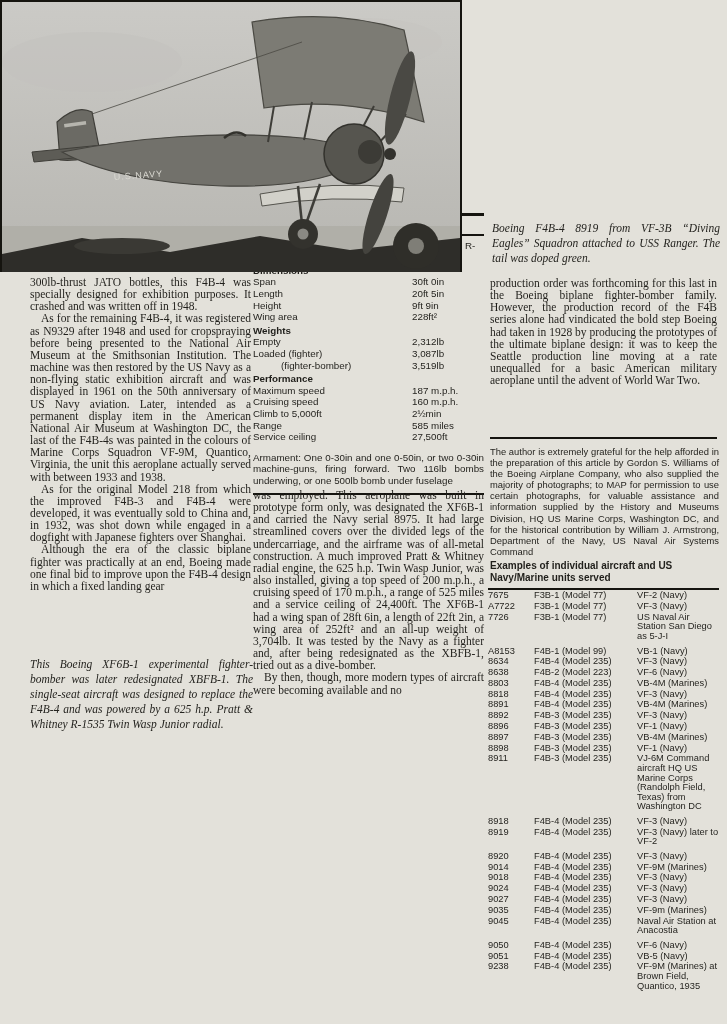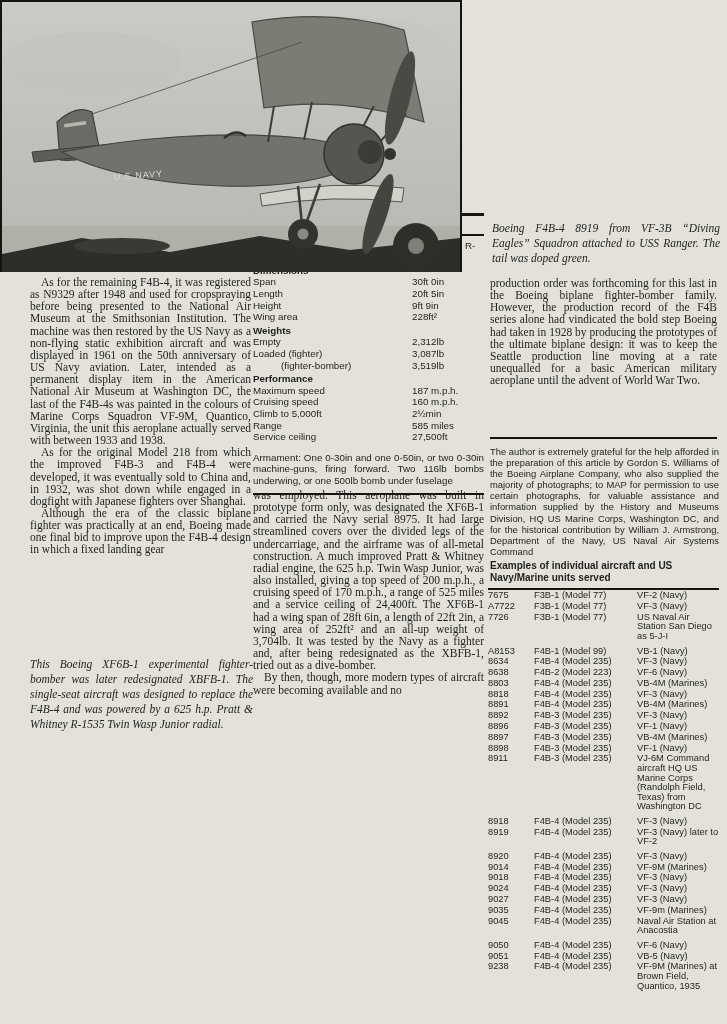--- a/index.html
+++ b/index.html
@@ -224,20 +224,21 @@
         </div>
         <div class="spec-row">
           <span class="spec-label">Service ceiling</span>
           <span class="spec-value">27,500ft</span>
         </div>
       </div>
     <div id="armament-line">Armament: One 0-30in and one 0-50in, or two 0-30in machine-guns, firing forward. Two 116lb bombs underwing, or one 500lb bomb under fuselage</div>
   </div>
 
   <div class="bodycol" id="col1">
+    <p>300lb-thrust JATO bottles, this F4B-4 was specially designed for exhibition purposes. It crashed and was written off in 1948.</p>
     <p class="indent">As for the remaining F4B-4, it was registered as N9329 after 1948 and used for cropspraying before being presented to the National Air Museum at the Smithsonian Institution. The machine was then restored by the US Navy as a non-flying static exhibition aircraft and was displayed in 1961 on the 50th anniversary of US Navy aviation. Later, intended as a permanent display item in the American National Air Museum at Washington DC, the last of the F4B-4s was painted in the colours of Marine Corps Squadron VF-9M, Quantico, Virginia, the unit this aeroplane actually served with between 1933 and 1938.</p>
     <p class="indent">As for the original Model 218 from which the improved F4B-3 and F4B-4 were developed, it was eventually sold to China and, in 1932, was shot down while engaged in a dogfight with Japanese fighters over Shanghai.</p>
     <p class="indent">Although the era of the classic biplane fighter was practically at an end, Boeing made one final bid to improve upon the F4B-4 design in which a fixed landing gear</p>
   </div>
 
   <div class="bodycol" id="col2">
     <p>was employed. This aeroplane was built in prototype form only, was designated the XF6B-1 and carried the Navy serial 8975. It had large streamlined covers over the divided legs of the undercarriage, and the airframe was of all-metal construction. A much improved Pratt &amp; Whitney radial engine, the 625 h.p. Twin Wasp Junior, was also installed, giving a top speed of 200 m.p.h., a cruising speed of 170 m.p.h., a range of 525 miles and a service ceiling of 24,400ft. The XF6B-1 had a wing span of 28ft 6in, a length of 22ft 2in, a wing area of 252ft² and an all-up weight of 3,704lb. It was tested by the Navy as a fighter and, after being redesignated as the XBFB-1, tried out as a dive-bomber.</p>
     <p class="indent">By then, though, more modern types of aircraft were becoming available and no</p>
   </div>
 

